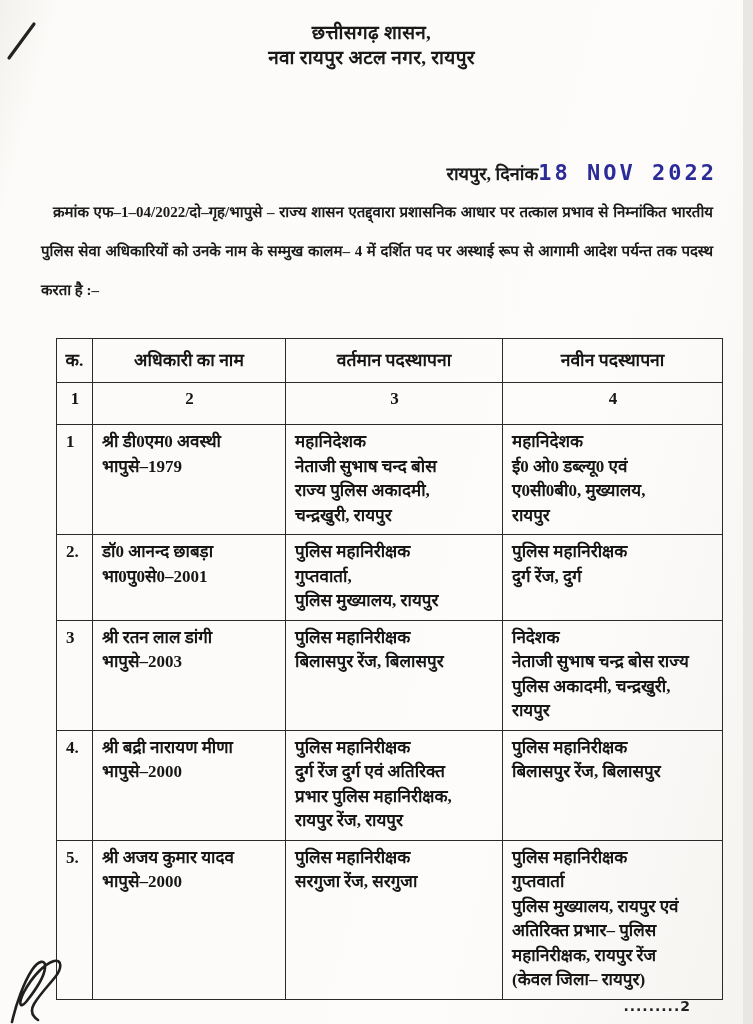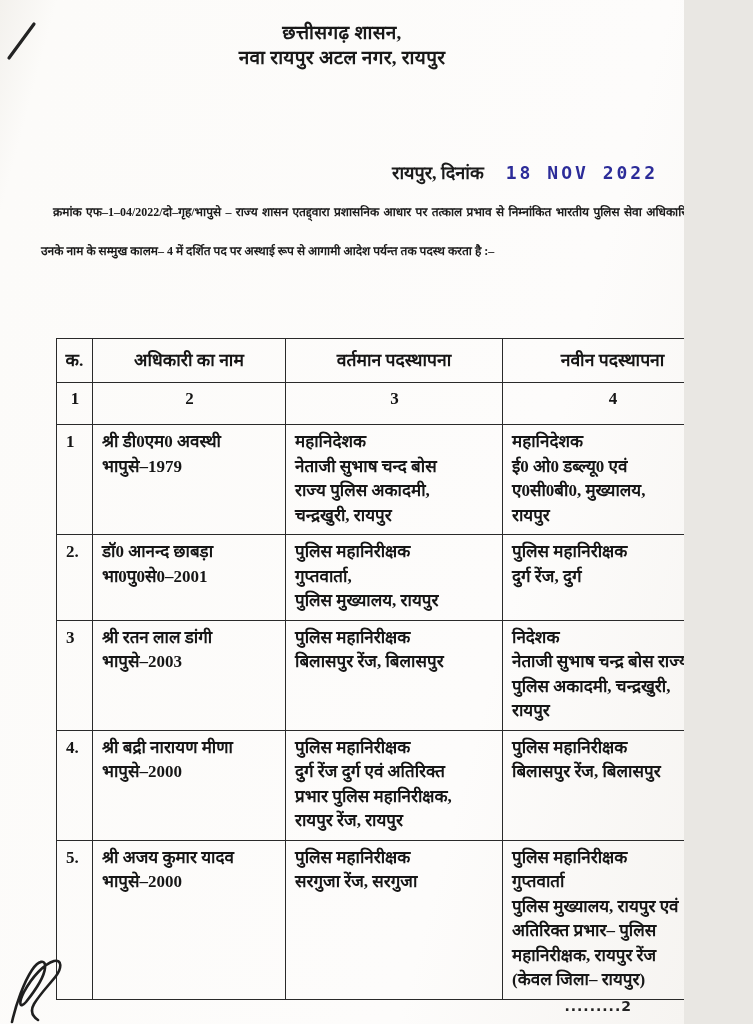--- a/index.html
+++ b/index.html
@@ -2,21 +2,21 @@
 <html lang="hi"><head>
 <meta charset="utf-8">
 <style>
   html,body{margin:0;padding:0;}
   body{
     width:753px;height:1024px;
     font-family:"Liberation Serif","DejaVu Serif",serif;
     background:#e9e7e3;
   }
   .page{
-    position:relative;width:684px;height:1024px;overflow:hidden;
+    position:relative;width:743px;height:1024px;overflow:hidden;
     background:linear-gradient(105deg,#f3f1ed 0%,#fcfbf9 6%,#fdfcfb 70%,#f6f4f1 100%);
     color:#1c1c1c;
   }
   
   .pen-slash{position:absolute;top:12px;left:2px;}
   
   .letterhead{
     position:absolute;top:20px;left:0;width:100%;
     text-align:center;font-size:19px;font-weight:700;line-height:25px;
     letter-spacing:.3px;color:#191919;
@@ -24,26 +24,26 @@
   .order-title{
     position:absolute;top:133px;left:0;width:100%;
     text-align:center;font-size:20px;font-weight:700;letter-spacing:3px;color:#161616;
   }
   .date-line{
     position:absolute;top:160px;right:26px;
     font-size:18px;font-weight:700;color:#1b1b1b;white-space:nowrap;
   }
   .date-stamp{
     font-family:"DejaVu Sans Mono","Liberation Mono",monospace;
-    font-weight:700;font-size:18px;letter-spacing:3px;
-    margin-left:22px;
+    font-weight:700;font-size:22px;letter-spacing:3px;
+    margin-left:0;
   }
   .intro{
     position:absolute;top:193px;left:41px;width:672px;
-    font-size:12px;font-weight:600;line-height:39px;
+    font-size:15px;font-weight:600;line-height:39px;
     text-align:justify;color:#1a1a1a;text-indent:12px;
   }
   
   table.order-table{
     position:absolute;top:338px;left:56px;width:666px;
     border-collapse:collapse;table-layout:fixed;
     font-size:17px;font-weight:600;color:#161616;
   }
   table.order-table td,table.order-table th{
     border:1.6px solid #2a2a2a;

